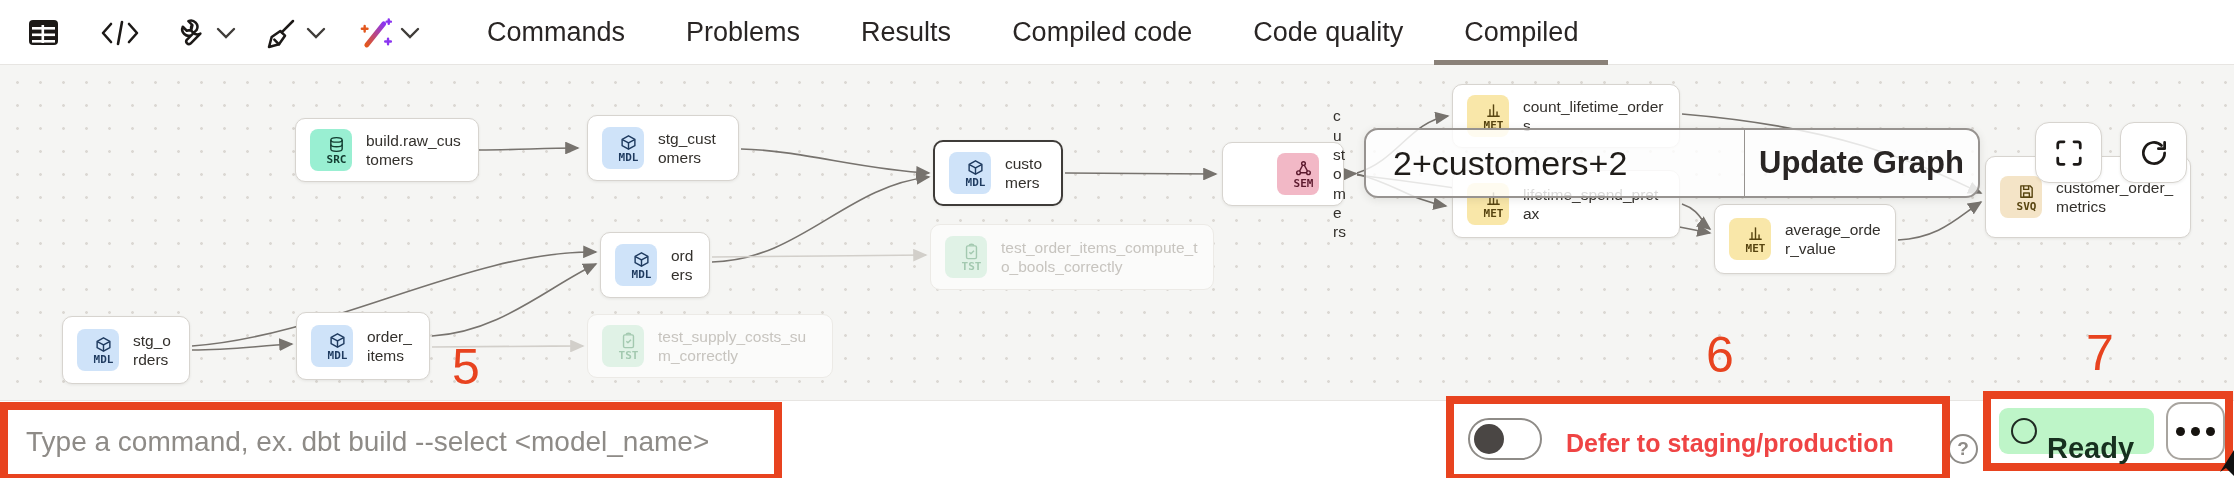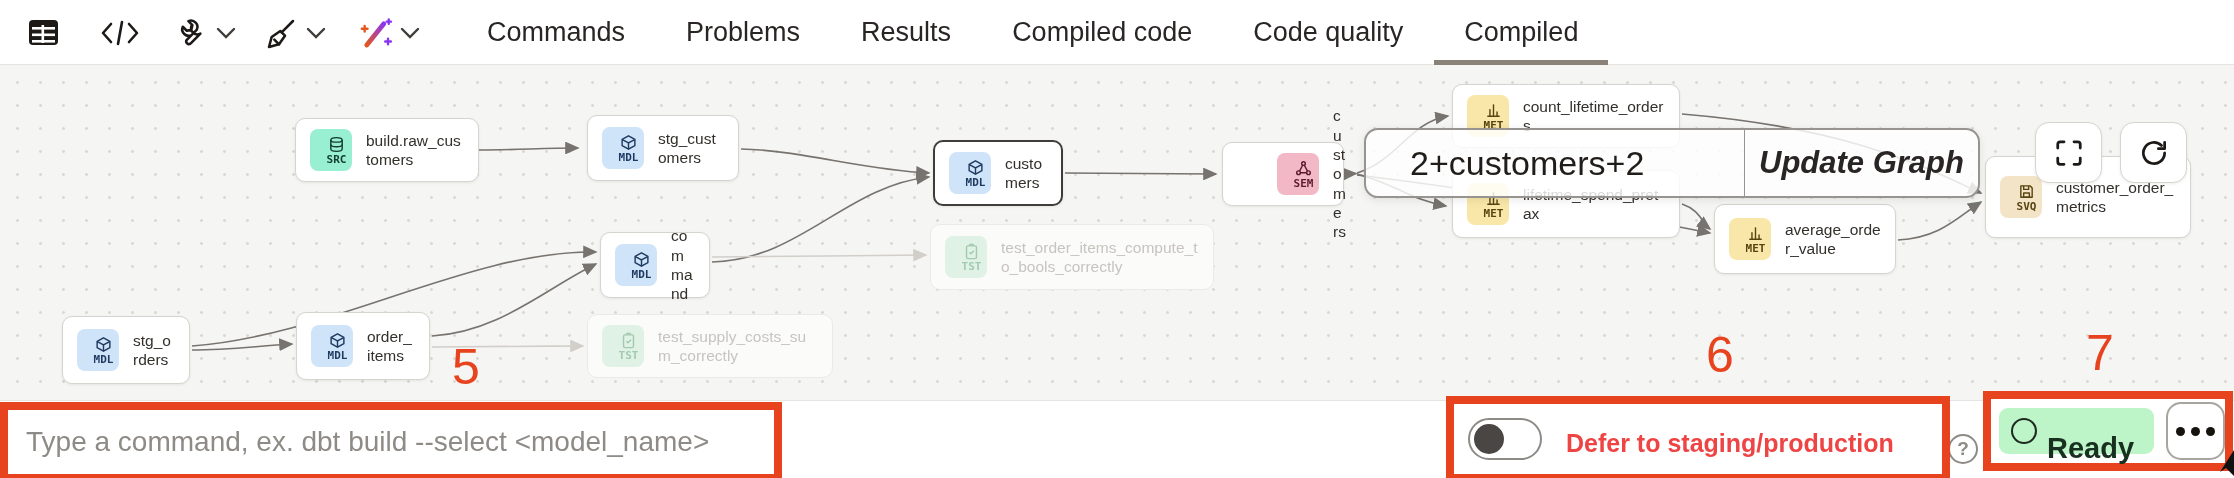--- a/index.html
+++ b/index.html
@@ -36,24 +36,24 @@
     display:flex; flex-direction:column; align-items:center; justify-content:center; gap:1px;padding-left:11px; }
   .node .badge .btxt { font-family:"DejaVu Sans Mono", monospace; font-size:11px;
     font-weight:bold; line-height:1; }
   .node .nlabel { font-size:15.5px; color:#33302c; line-height:1.25; word-break:break-all; }
   .node.faded .nlabel { color:#c7c4bf; }
 
   
   #selector { position:absolute; left:1364px; top:63px; width:616px; height:70px;
     background:rgba(255,255,255,.82); border:2px solid #979390; border-radius:14px;
     display:flex; z-index:5; box-shadow:0 2px 8px rgba(40,35,30,.10); }
-  #selector .sel-input { flex:1 1 auto; display:flex; align-items:center; padding-left:44px;
+  #selector .sel-input { flex:1 1 auto; display:flex; align-items:center; padding-left:27px;
     font-size:34px; color:#1f1c19; border-right:1.5px solid #979390; cursor:text; }
   #selector .sel-btn { flex:0 0 233px; display:flex; align-items:center; justify-content:center;
-    font-size:31px; font-weight:bold; color:#292524; cursor:pointer;font-style:italic; }
+    font-size:31px; font-weight:bold; color:#292524; cursor:pointer; }
 
   .corner-btn { position:absolute; width:67px; height:61px; background:#fff;
     border:1.5px solid #d7d4cf; border-radius:14px; display:flex; align-items:center;
     justify-content:center; color:#1c1917; z-index:6; cursor:pointer;
     box-shadow:0 1px 3px rgba(40,35,30,.08); }
 
   
   #bottombar { position:absolute; left:0; top:400px; width:2234px; height:78px;
     background:#ffffff; border-top:1px solid #e7e5e2; z-index:8; }
 
@@ -309,21 +309,21 @@
         </div>
         <div class="node" style="left: 600px; top: 167px; width: 110px; height: 66px;">
           <div class="badge" style="background: rgb(207, 227, 249); color: rgb(30, 58, 95);">
             <span style="display: block; height: 17px;"><svg width="17" height="17" viewBox="0 0 24 24" fill="none" stroke="currentColor" stroke-width="2" stroke-linejoin="round">
                 <path d="M21 16.5 V7.5 L12 2.5 3 7.5 v9 l9 5 9-5z"></path>
                 <path d="M3.3 7.8 L12 12.6 l8.7-4.8"></path>
                 <path d="M12 21.5 V12.6"></path>
               </svg></span>
             <span class="btxt">MDL</span>
           </div>
-          <span class="nlabel">command</span>
+          <span class="nlabel">orders</span>
         </div>
         <div class="node faded" style="left: 930px; top: 159px; width: 284px; height: 66px;">
           <div class="badge" style="background: rgb(224, 242, 230); color: rgb(163, 201, 176);">
             <span style="display: block; height: 17px;"><svg width="17" height="17" viewBox="0 0 24 24" fill="none" stroke="currentColor" stroke-width="2" stroke-linejoin="round">
                 <rect x="5" y="4" width="14" height="18" rx="2"></rect>
                 <path d="M9 4 a3 2.2 0 0 1 6 0"></path>
                 <path d="M9 13 l2.2 2.2 L15.5 11"></path>
               </svg></span>
             <span class="btxt">TST</span>
           </div>

